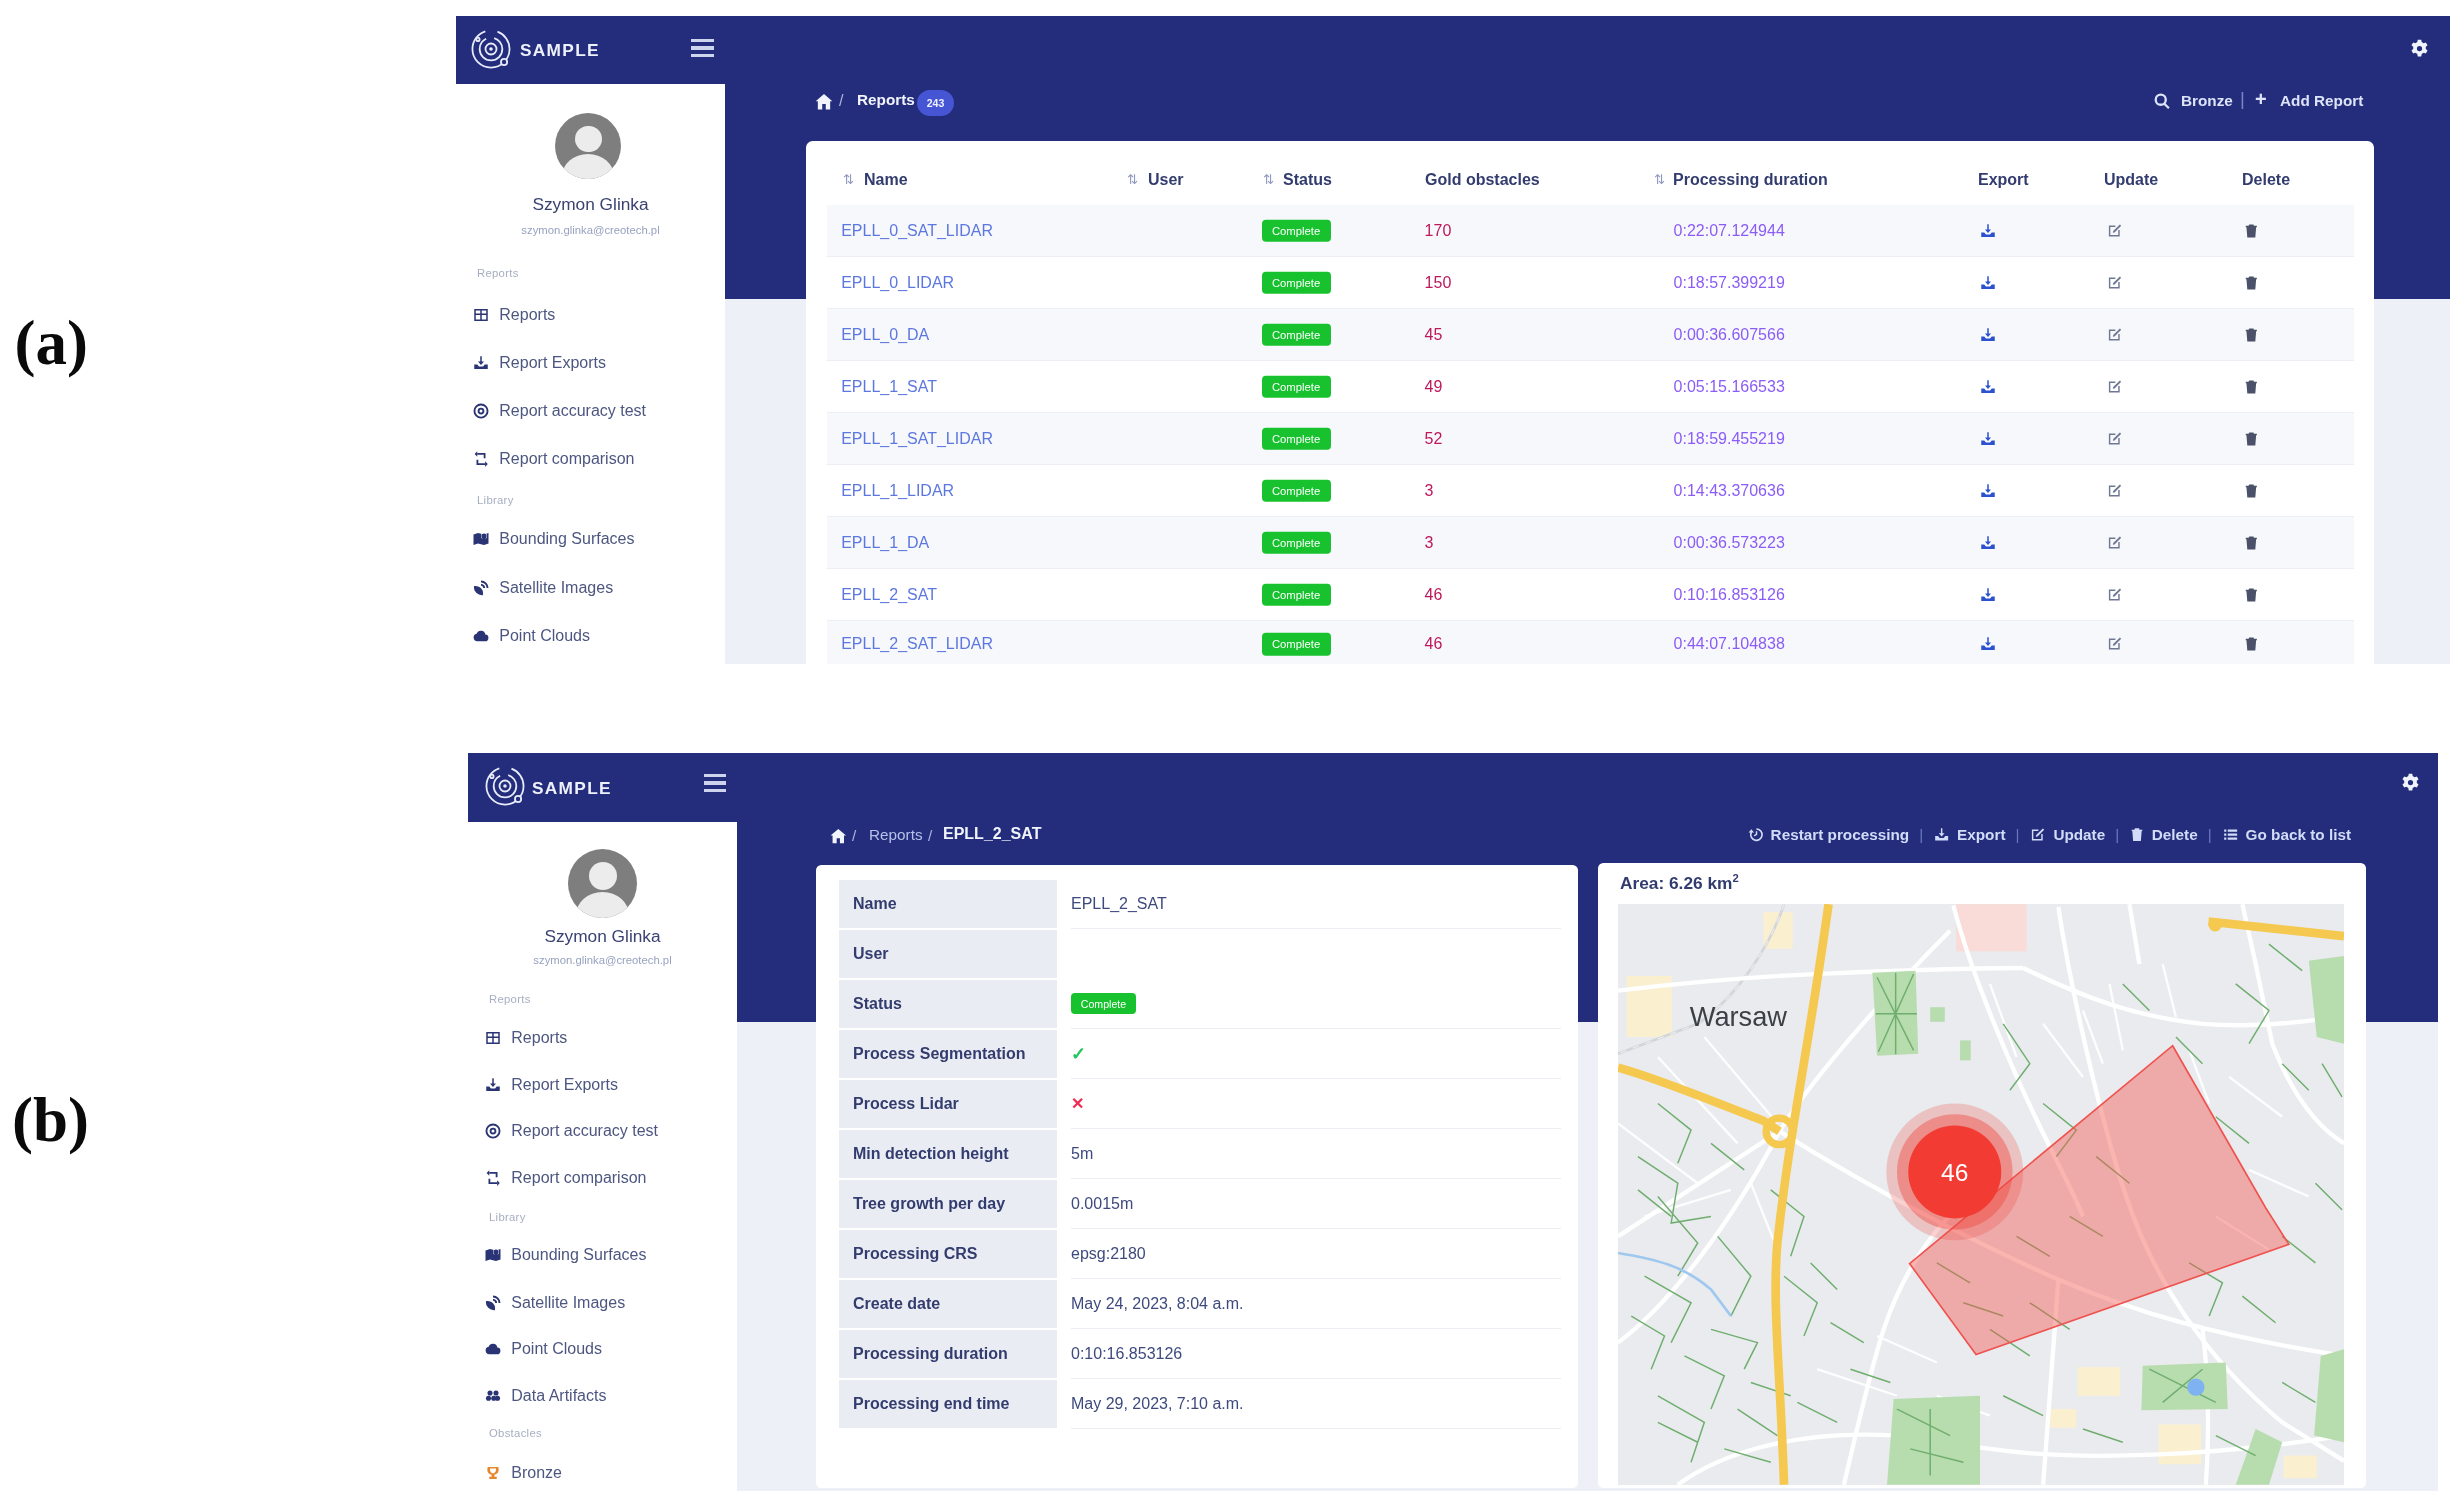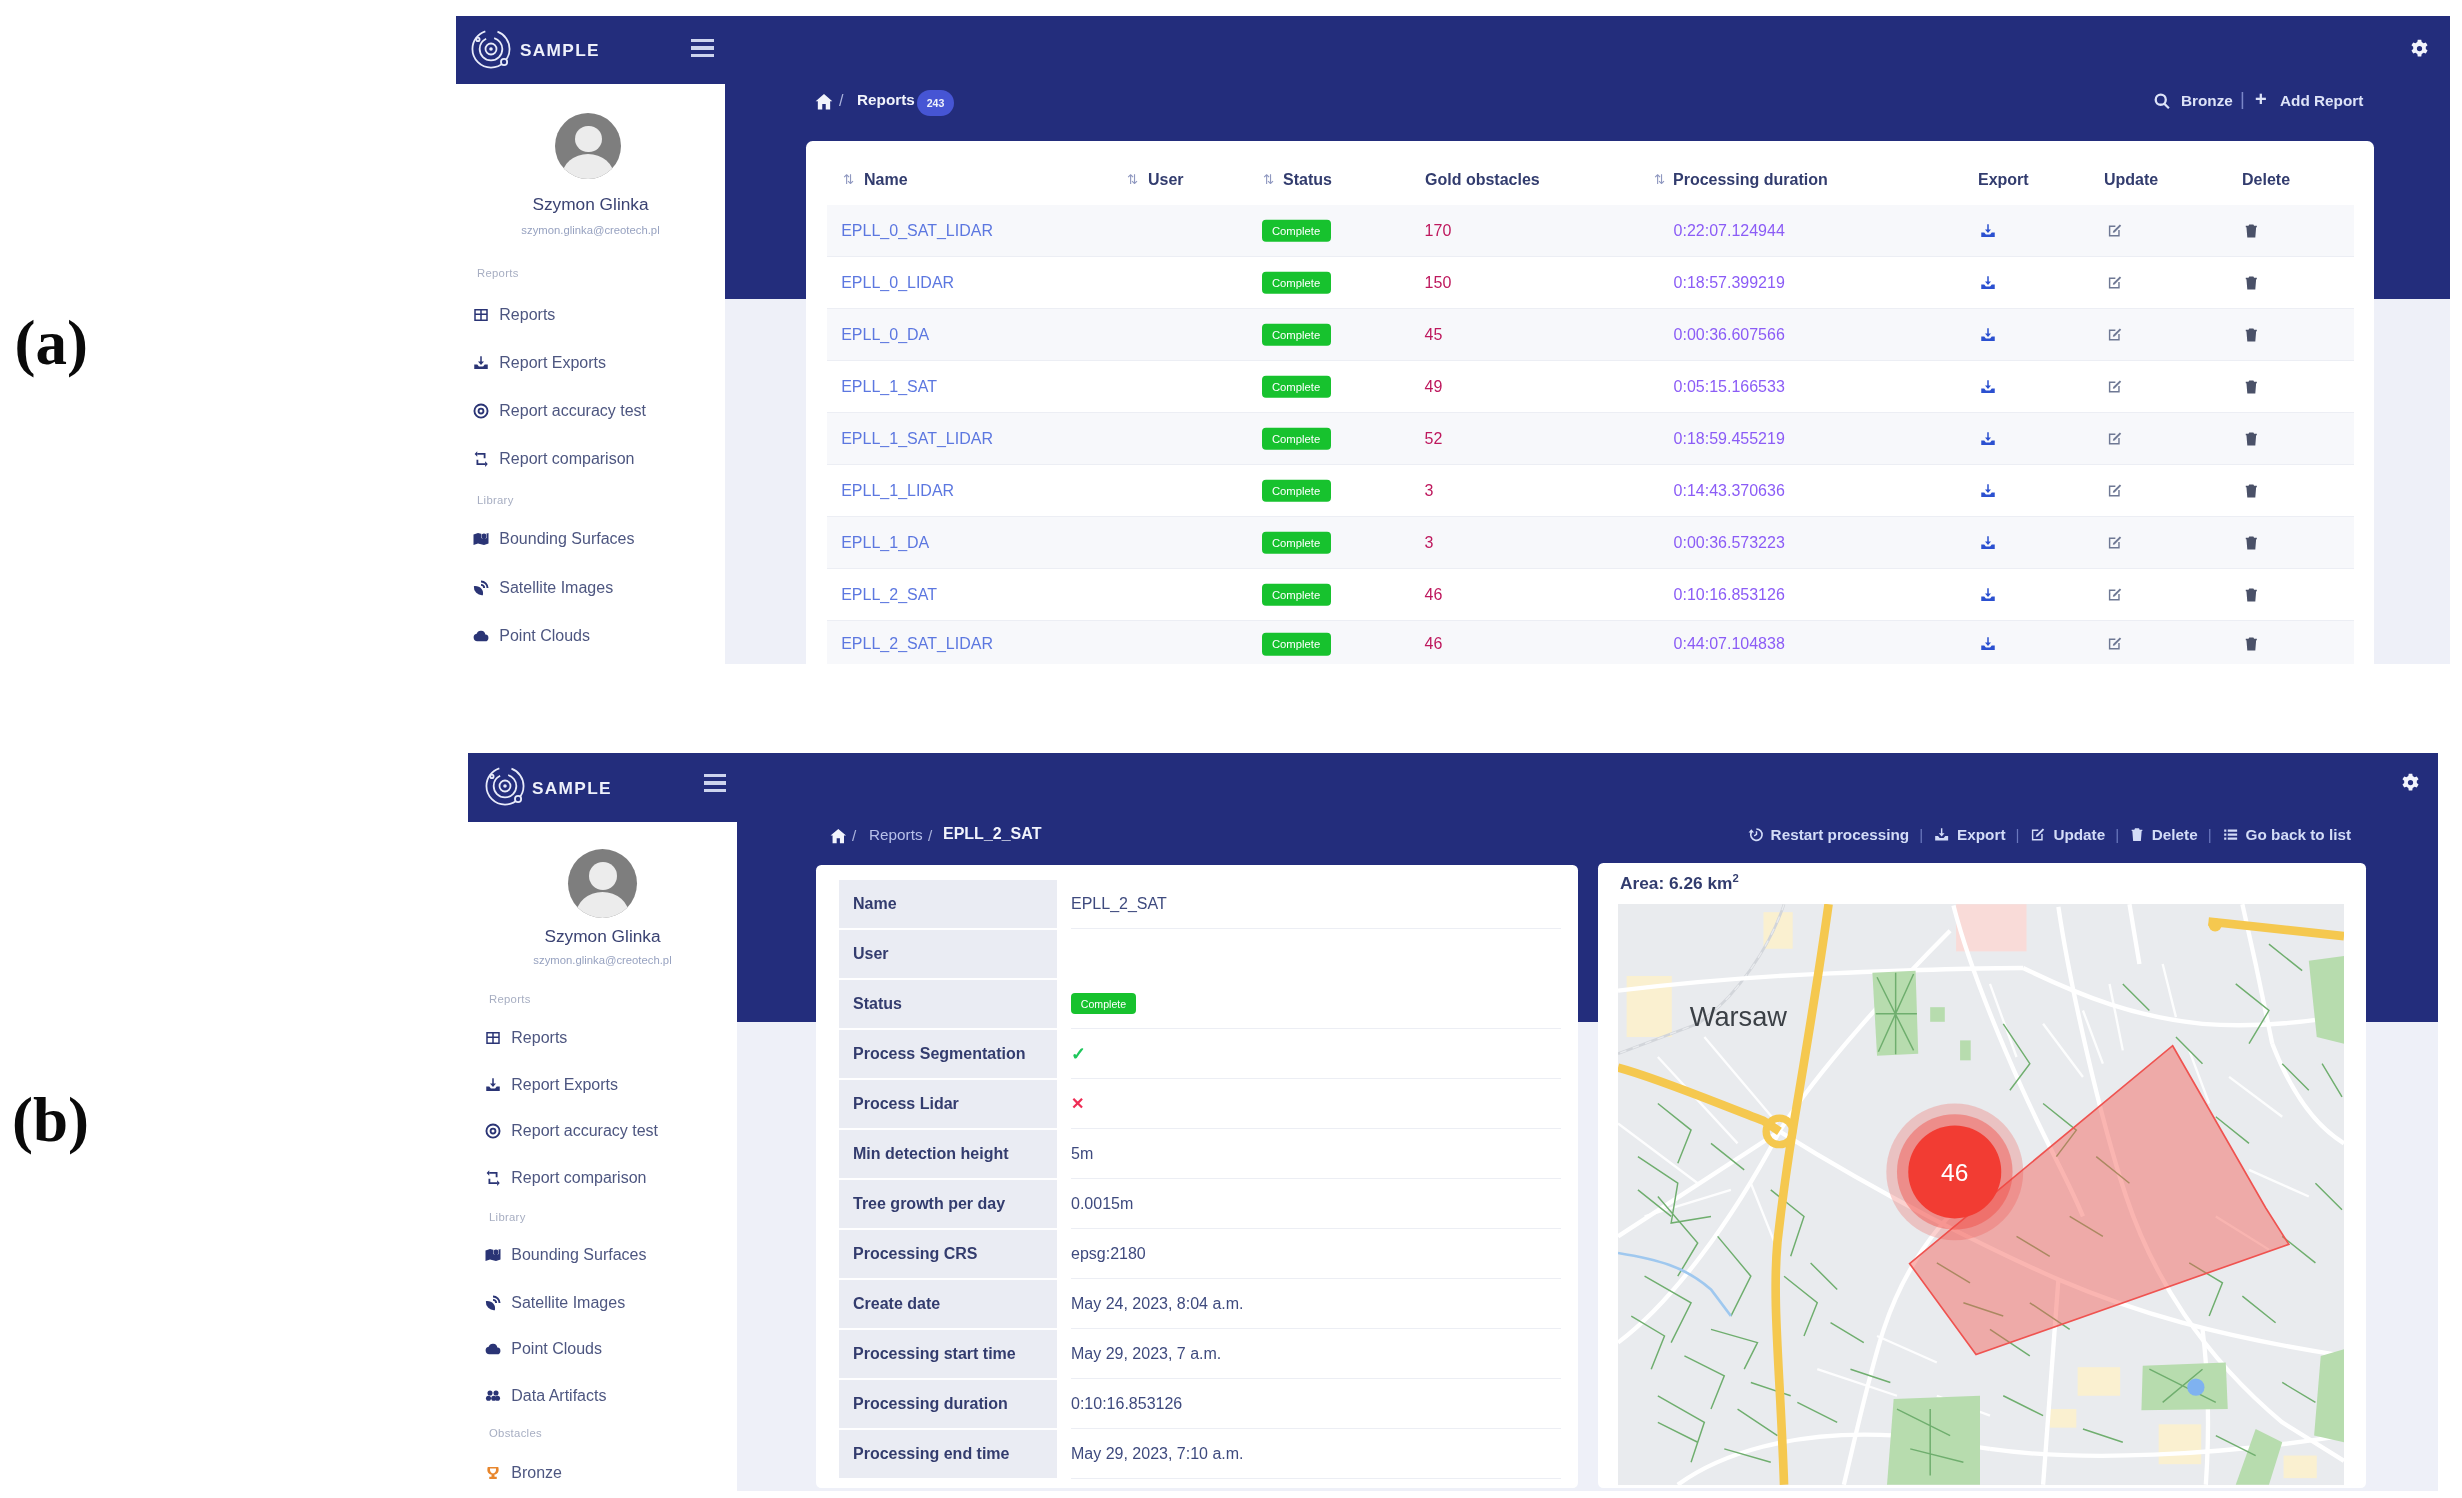--- a/index.html
+++ b/index.html
@@ -455,24 +455,20 @@
         </div>
       <div class="drow">
           <span class="dl">Processing CRS</span>
           <span class="dr">epsg:2180</span>
         </div>
       <div class="drow">
           <span class="dl">Create date</span>
           <span class="dr">May 24, 2023, 8:04 a.m.</span>
         </div>
       <div class="drow">
-          <span class="dl">Processing start time</span>
-          <span class="dr">May 29, 2023, 7 a.m.</span>
-        </div>
-      <div class="drow">
           <span class="dl">Processing duration</span>
           <span class="dr">0:10:16.853126</span>
         </div>
       <div class="drow">
           <span class="dl">Processing end time</span>
           <span class="dr">May 29, 2023, 7:10 a.m.</span>
         </div>
     </div>
   </div>
 

